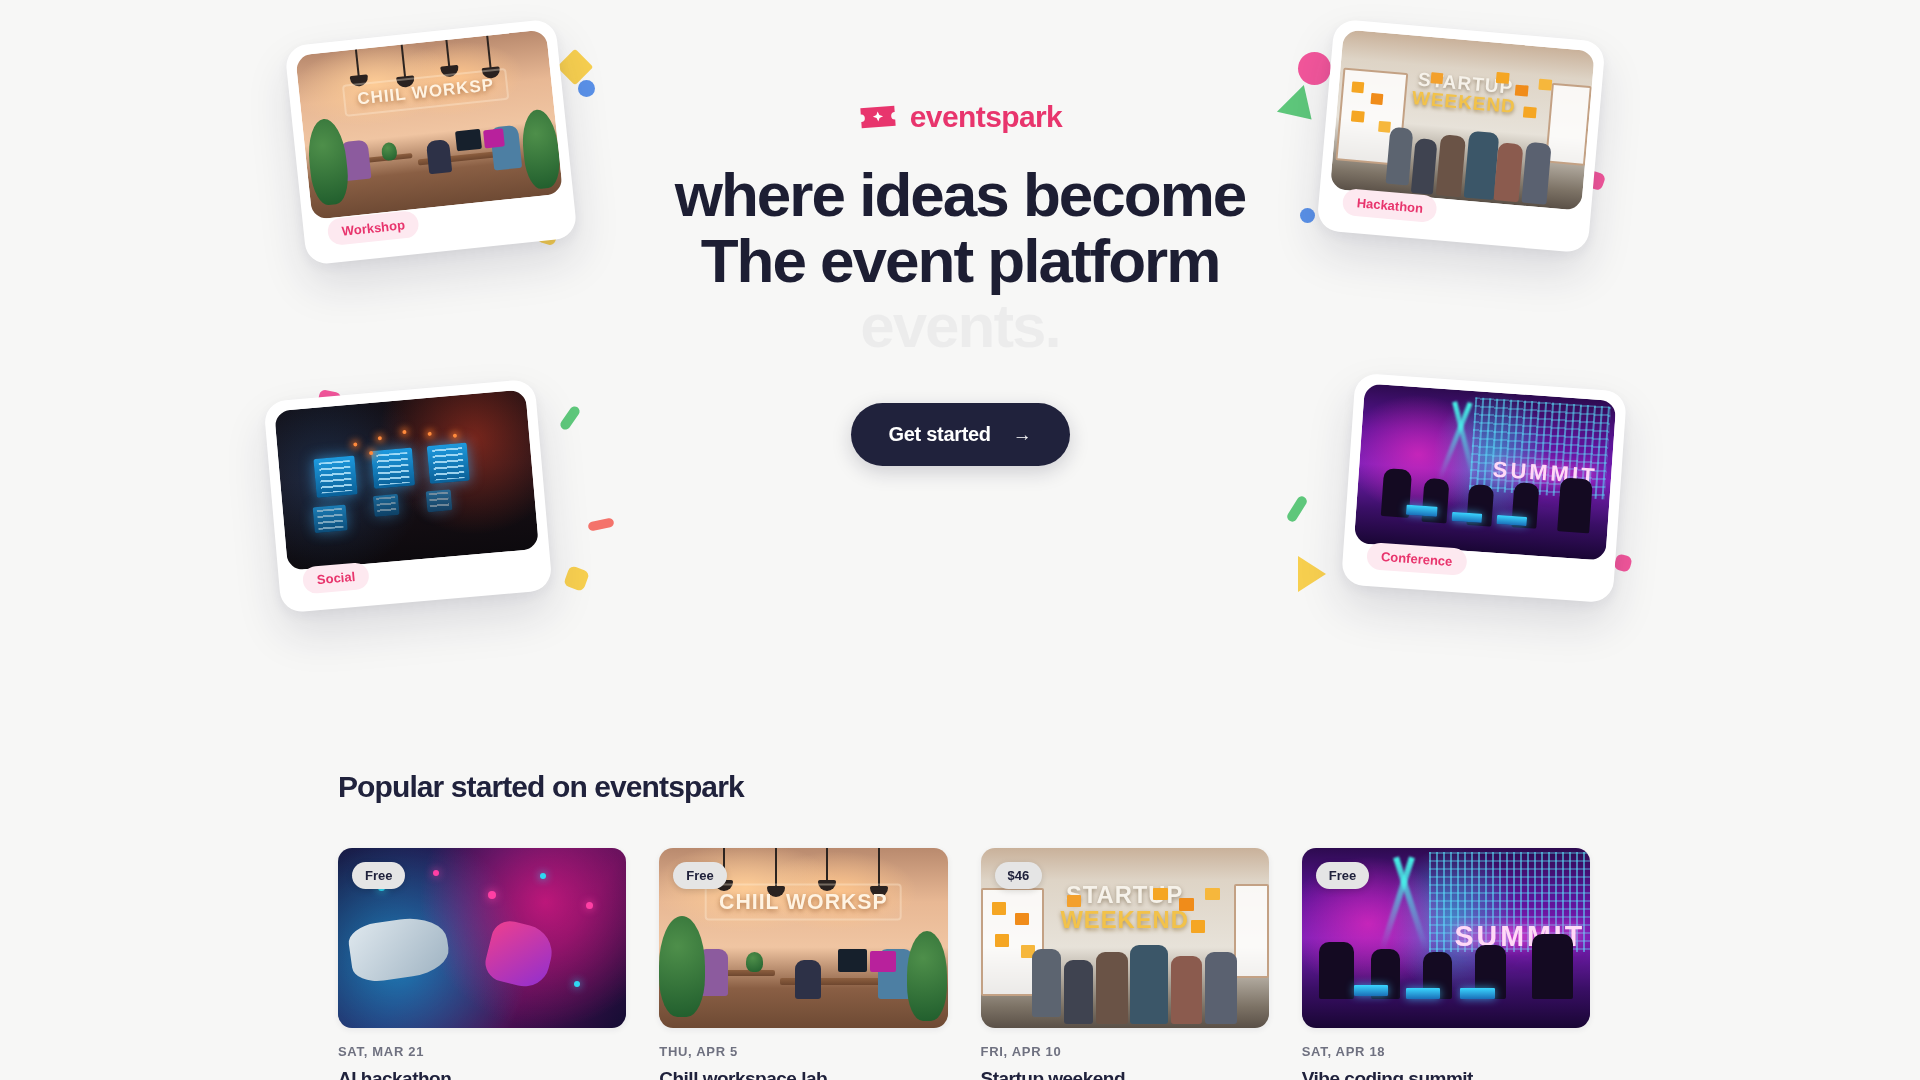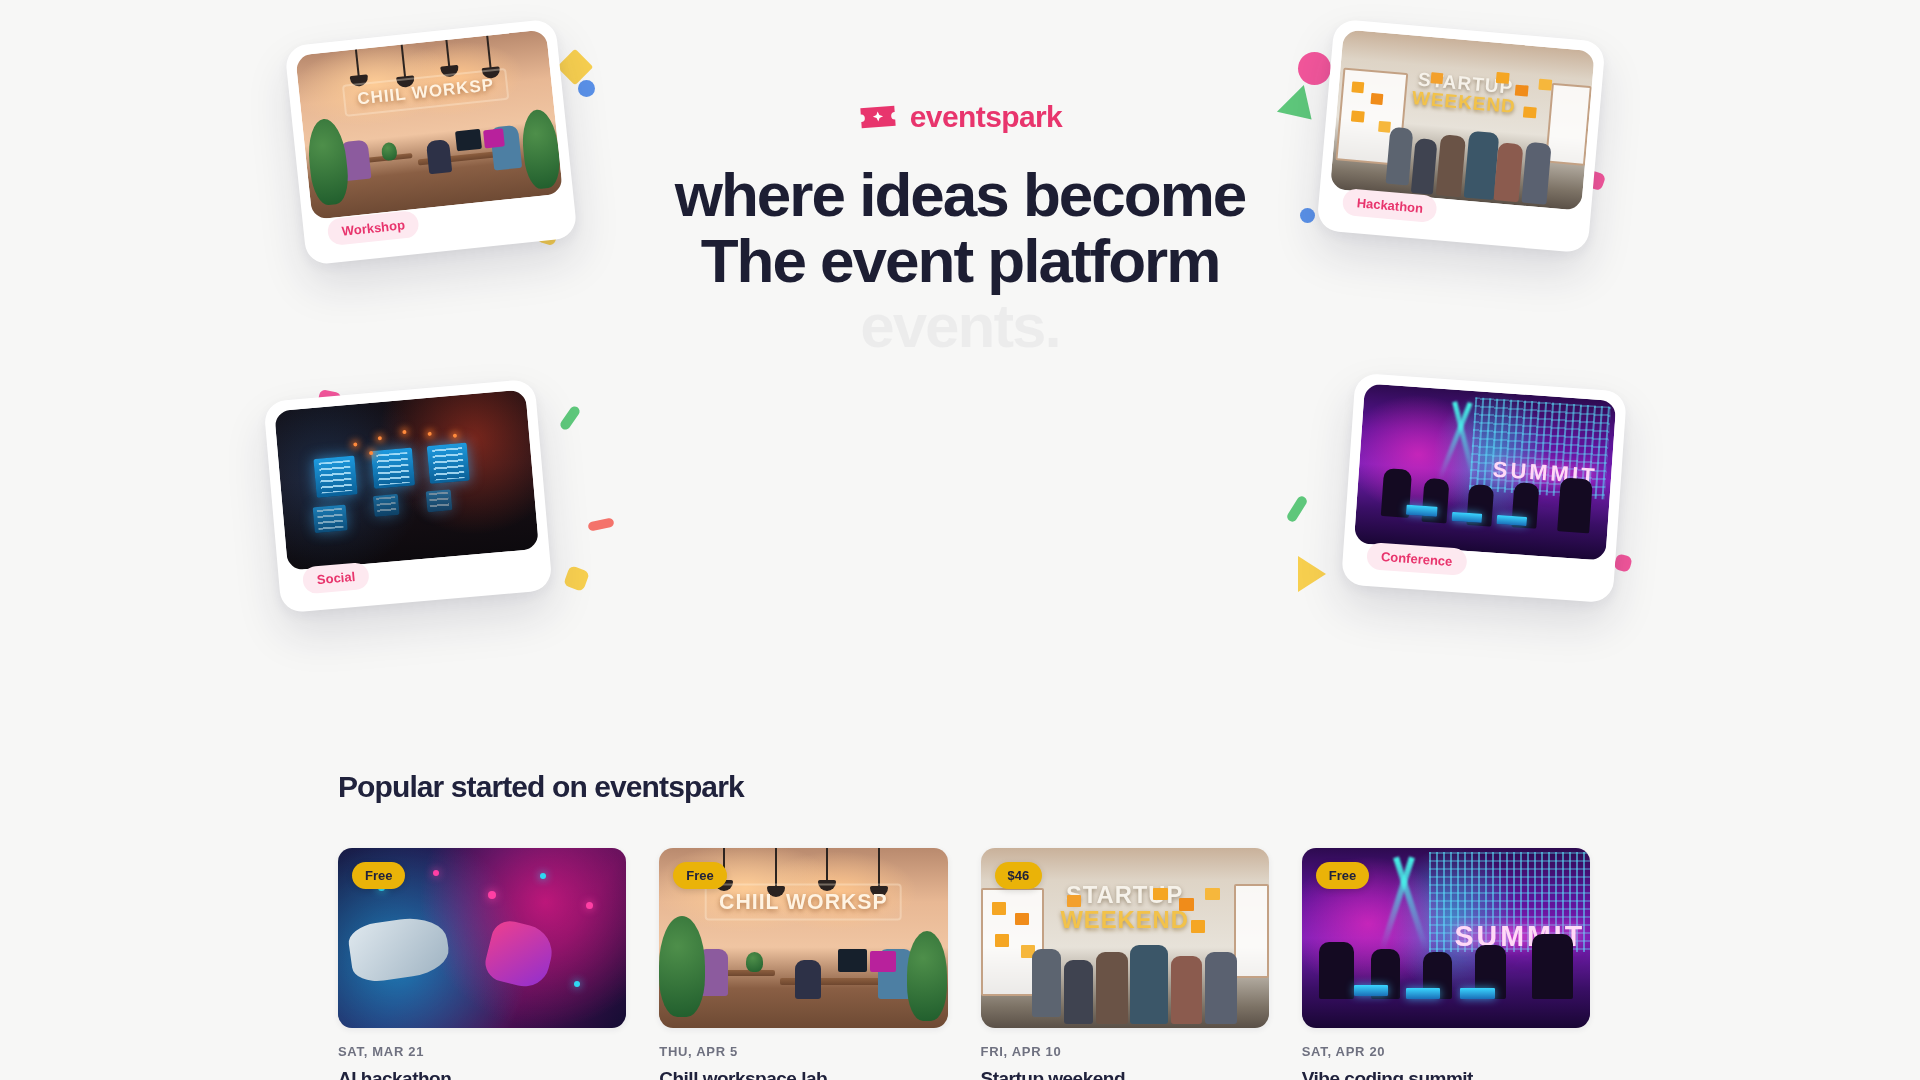--- a/index.html
+++ b/index.html
@@ -110,21 +110,21 @@
     margin-top:44px;
   }
   .ecard{ cursor:pointer; }
   .ecard .img{
     width:100%; height:180px; border-radius:14px; position:relative;
     overflow:hidden;
     box-shadow:0 2px 6px rgba(30,30,60,.07);
   }
   .price{
     position:absolute; left:14px; top:14px;
-    background:#eab308; color:#20223c;
+    background:#e5e5e5; color:#20223c;
     font-size:13px; font-weight:700;
     padding:6px 13px; border-radius:30px;
     box-shadow:0 2px 6px rgba(0,0,0,.14);
     z-index:3;
   }
   .edate{
     margin-top:16px;
     font-size:13px; font-weight:600; color:#6f7180;
     letter-spacing:0.7px;
   }
@@ -396,20 +396,24 @@
       <span class="brand-name">eventspark</span>
     </div>
 
     <h1 class="headline">
       <span class="ln ln2">where ideas become</span>
       <span class="ln ln1">The event platform</span>
       <span class="ln ln3">events.</span>
     </h1>
 
 
+    <button class="cta">
+      <span>Get started</span>
+      <span class="arrow">→</span>
+    </button>
   </div>
 
   <div class="section">
     <h2 class="sec-title">Popular started on eventspark</h2>
 
     <div class="grid">
 
       <div class="ecard">
         <div class="img">
           <div class="art art-ai">
@@ -497,20 +501,20 @@
             <div class="att" style="left:24%;top:56%;width:10%;height:28%;"></div>
             <div class="att" style="left:42%;top:58%;width:10%;height:26%;"></div>
             <div class="att" style="left:60%;top:54%;width:11%;height:30%;"></div>
             <div class="att" style="left:80%;top:48%;width:14%;height:36%;"></div>
             <div class="lap" style="left:18%;top:76%;width:12%;height:6%;"></div>
             <div class="lap" style="left:36%;top:78%;width:12%;height:6%;"></div>
             <div class="lap" style="left:55%;top:78%;width:12%;height:6%;"></div>
           </div>
           <div class="price">Free</div>
         </div>
-        <div class="edate">SAT, APR 20</div>
+        <div class="edate">SAT, APR 18</div>
         <div class="etitle">Vibe coding summit</div>
       </div>
 
     </div>
   </div>
 
 </div>
 
 </body></html>

